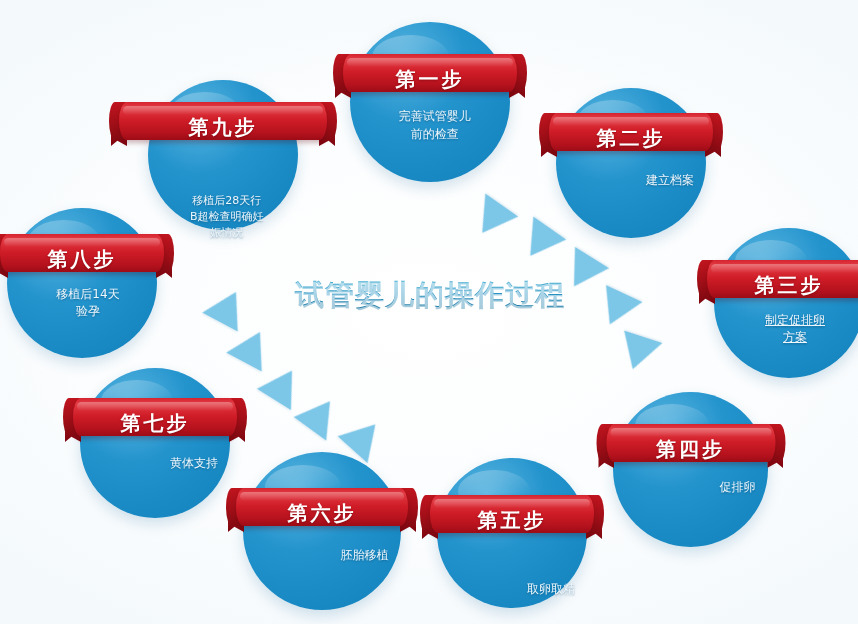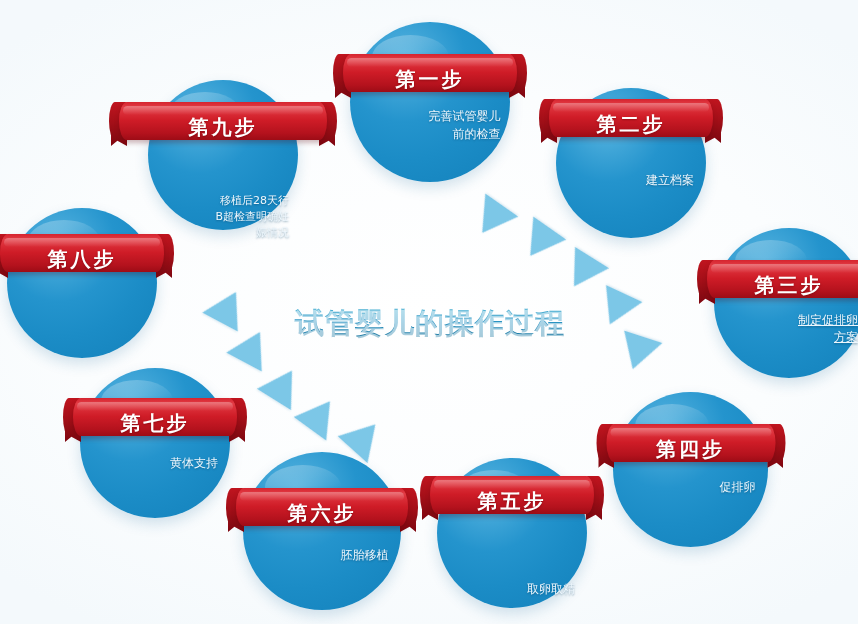--- a/index.html
+++ b/index.html
@@ -108,26 +108,26 @@
     left:8%;right:8%;
     top:55%;
     color:#eef7fd;
     font-size:12px;
     line-height:1.45;
     text-align:right;
     text-shadow:0 1px 2px rgba(0,60,95,.45);
     z-index:2;
     word-break:break-all;
   }
-  .desc.left-align{ text-align:right; }
+  .desc.left-align{ text-align:center; }
 
   
   #center-title{
     position:absolute;
-    left:275px;top:304px;
+    left:275px;top:276px;
     width:310px;
     text-align:center;
     font-size:29px;
     font-weight:bold;
     letter-spacing:1px;
     background:linear-gradient(180deg,#4fb8d8 0%,#2a93c2 45%,#1c6f94 100%);
     -webkit-background-clip:text;
     background-clip:text;
     color:transparent;
     text-shadow:0 1px 0 rgba(255,255,255,.6);
@@ -171,21 +171,21 @@
       <div class="ribbon-cap left"></div>
       <div class="ribbon-cap right"></div>
       <div class="ribbon-body"></div>
       <div class="ribbon-label">第一步</div>
     </div>
     <div class="desc left-align" style="top:54%; left:12%; right:6%;">完善试管婴儿<br>前的检查</div>
   </div>
 
   <div class="node" style="--d:150px; left:556px; top:88px;">
     <div class="bubble"></div>
-    <div class="ribbon" style="top:11px;text-decoration:underline;">
+    <div class="ribbon" style="top:25px;text-decoration:underline;">
       <div class="ribbon-tail left"></div>
       <div class="ribbon-tail right"></div>
       <div class="ribbon-cap left"></div>
       <div class="ribbon-cap right"></div>
       <div class="ribbon-body"></div>
       <div class="ribbon-label">第二步</div>
     </div>
     <div class="desc" style="top:56%;">建立档案</div>
   </div>
 
@@ -210,21 +210,21 @@
       <div class="ribbon-cap left"></div>
       <div class="ribbon-cap right"></div>
       <div class="ribbon-body"></div>
       <div class="ribbon-label">第四步</div>
     </div>
     <div class="desc" style="top:56%;">促排卵</div>
   </div>
 
   <div class="node" style="--d:150px; left:437px; top:458px;">
     <div class="bubble"></div>
-    <div class="ribbon" style="top:18px;">
+    <div class="ribbon" style="top:37px;">
       <div class="ribbon-tail left"></div>
       <div class="ribbon-tail right"></div>
       <div class="ribbon-cap left"></div>
       <div class="ribbon-cap right"></div>
       <div class="ribbon-body"></div>
       <div class="ribbon-label">第五步</div>
     </div>
     <div class="desc" style="top:58%;margin-top:36px;">取卵取精</div>
   </div>
 
@@ -257,20 +257,21 @@
   <div class="node" style="--d:150px; left:7px; top:208px;">
     <div class="bubble"></div>
     <div class="ribbon" style="top:26px;">
       <div class="ribbon-tail left"></div>
       <div class="ribbon-tail right"></div>
       <div class="ribbon-cap left"></div>
       <div class="ribbon-cap right"></div>
       <div class="ribbon-body"></div>
       <div class="ribbon-label">第八步</div>
     </div>
+    <div class="desc left-align" style="top:52%; left:14%; right:6%;">移植后14天<br>验孕</div>
   </div>
 
   <div class="arrow" style="left:472px; top:202px; transform:rotate(215deg);"></div>
   <div class="arrow" style="left:520px; top:225px; transform:rotate(215deg);"></div>
   <div class="arrow" style="left:563px; top:255px; transform:rotate(212deg);"></div>
   <div class="arrow" style="left:597px; top:292px; transform:rotate(205deg);"></div>
   <div class="arrow" style="left:618px; top:336px; transform:rotate(198deg);"></div>
 
   <div class="arrow" style="left:208px; top:290px; transform:rotate(28deg);"></div>
   <div class="arrow" style="left:232px; top:330px; transform:rotate(28deg);"></div>

